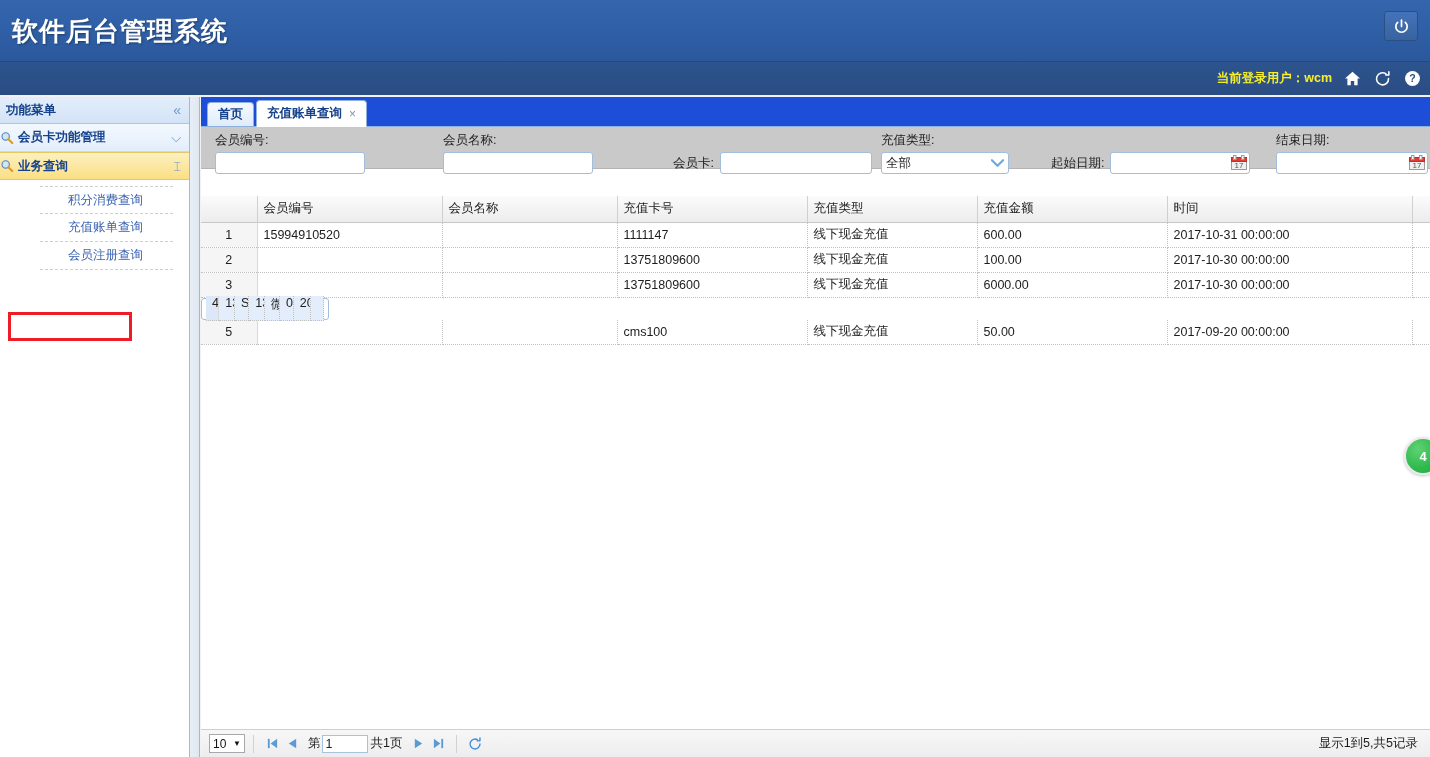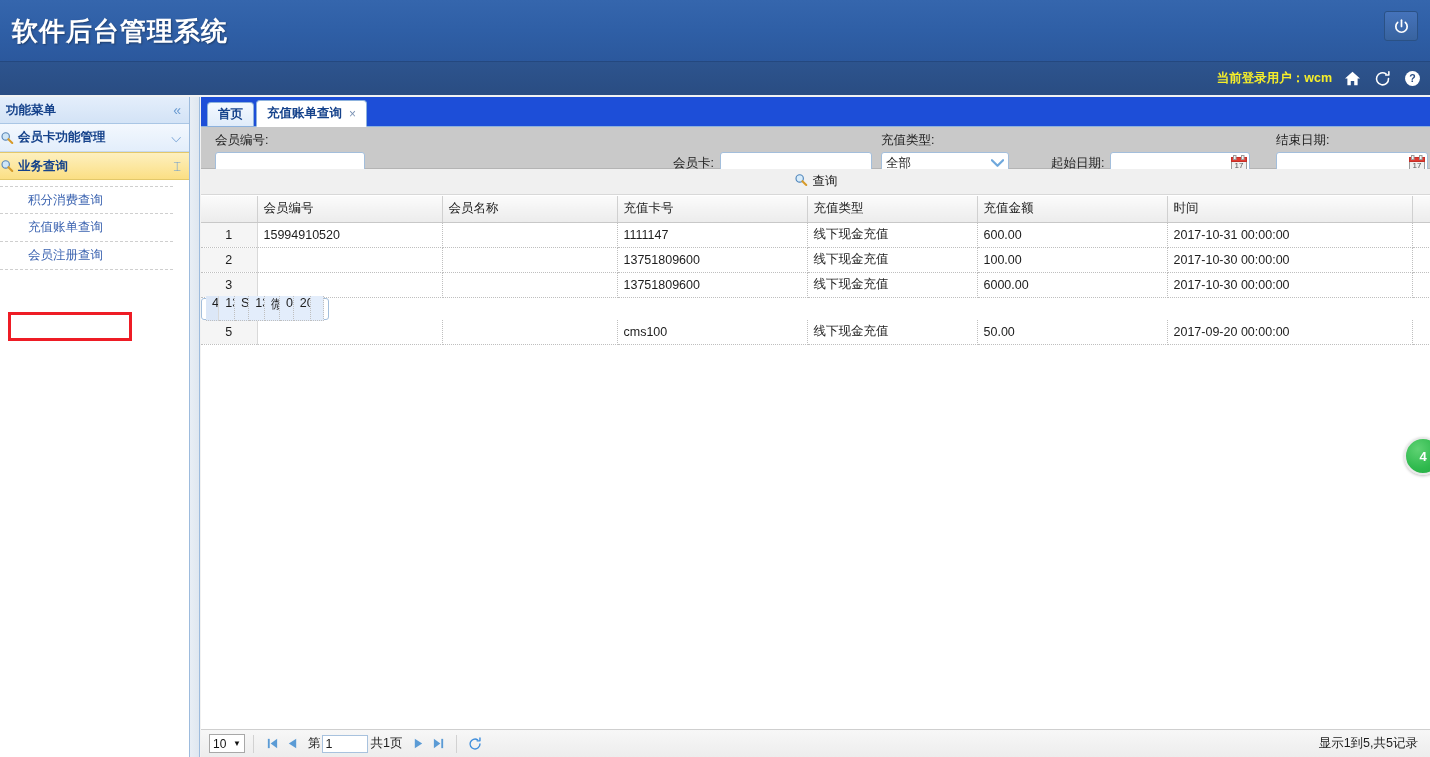--- a/index.html
+++ b/index.html
@@ -75,21 +75,21 @@
   }
   .grp.active {
     background: linear-gradient(180deg, #fdf0bf 0%, #fbdf84 100%);
     border-top: 1px solid #e3c86a;
     border-bottom: 1px solid #e3c86a;
   }
   .grp-label { color: #15428b; font-weight: bold; font-size: 12.5px; margin-left: 4px; }
   .grp .chev { position: absolute; right: 8px; top: 6px; color: #6a9ad0; font-size: 13px; }
   .magnifier { display:inline-block; width:14px; height:14px; }
 
-  .sub-items { padding: 6px 16px 0 0; }
+  .sub-items { padding: 6px 16px 0 0; margin-left: 40px; }
   .sub-item {
     position: relative; height: 28px;
     display: flex; align-items: center;
     padding-left: 28px;
     color: #3b63b0; font-size: 12.5px;
     border-bottom: 1px dashed #cfcfcf;
     cursor: pointer;
   }
   .sub-item:first-child { border-top: 1px dashed #cfcfcf; }
 
@@ -366,20 +366,24 @@
     </div>
   </div>
 
   <div class="searchpanel">
 
     <div class="fld" style="left:14px; top:5px;">
       <div class="fld-label">会员编号:</div>
       <input class="txt" style="width: 150px; margin-top: 3px;" value="">
     </div>
 
+    <div class="fld" style="left:242px; top:5px;">
+      <div class="fld-label">会员名称:</div>
+      <input class="txt" style="width: 150px; margin-top: 3px;" value="">
+    </div>
 
     <div class="fld" style="left:472px; top:25px; display:flex; align-items:center;">
       <span class="fld-label">会员卡:</span>
       <input class="txt" style="width: 152px; margin-left: 6px;" value="">
     </div>
 
     <div class="fld" style="left:680px; top:5px;">
       <div class="fld-label">充值类型:</div>
       <div class="sel" style="margin-top:3px;text-align:center;">
         <span>全部</span>
@@ -417,31 +421,20 @@
             <rect x="0.5" y="2.5" width="15" height="4" fill="#e03b32" stroke="#c32f27"></rect>
             <rect x="2.5" y="0.5" width="2.5" height="4" fill="#f5f5f5" stroke="#9c9c9c"></rect>
             <rect x="10.5" y="0.5" width="2.5" height="4" fill="#f5f5f5" stroke="#9c9c9c"></rect>
             <text x="8" y="13" font-size="8" font-family="Liberation Sans, sans-serif" fill="#555" text-anchor="middle">17</text>
           </svg>
         </span>
       </span>
     </div>
   </div>
 
-  <div class="querybar">
-    <div class="query-btn">
-      <span>
-        <svg width="14" height="14" viewBox="0 0 16 16">
-          <circle cx="6.5" cy="6.2" r="4.2" fill="#d8ecfa" stroke="#4f85bb" stroke-width="1.3"></circle>
-          <path d="M9.6 9.4 L14 13.6" stroke="#d79a28" stroke-width="2.4" stroke-linecap="round"></path>
-        </svg>
-      </span>
-      <span>查询</span>
-    </div>
-  </div>
 
   <div class="gridwrap">
     <table class="grid">
       <colgroup>
         <col style="width:56px">
           <col style="width:185px">
           <col style="width:175px">
         <col style="width:190px">
           <col style="width:170px">
           <col style="width:190px">

